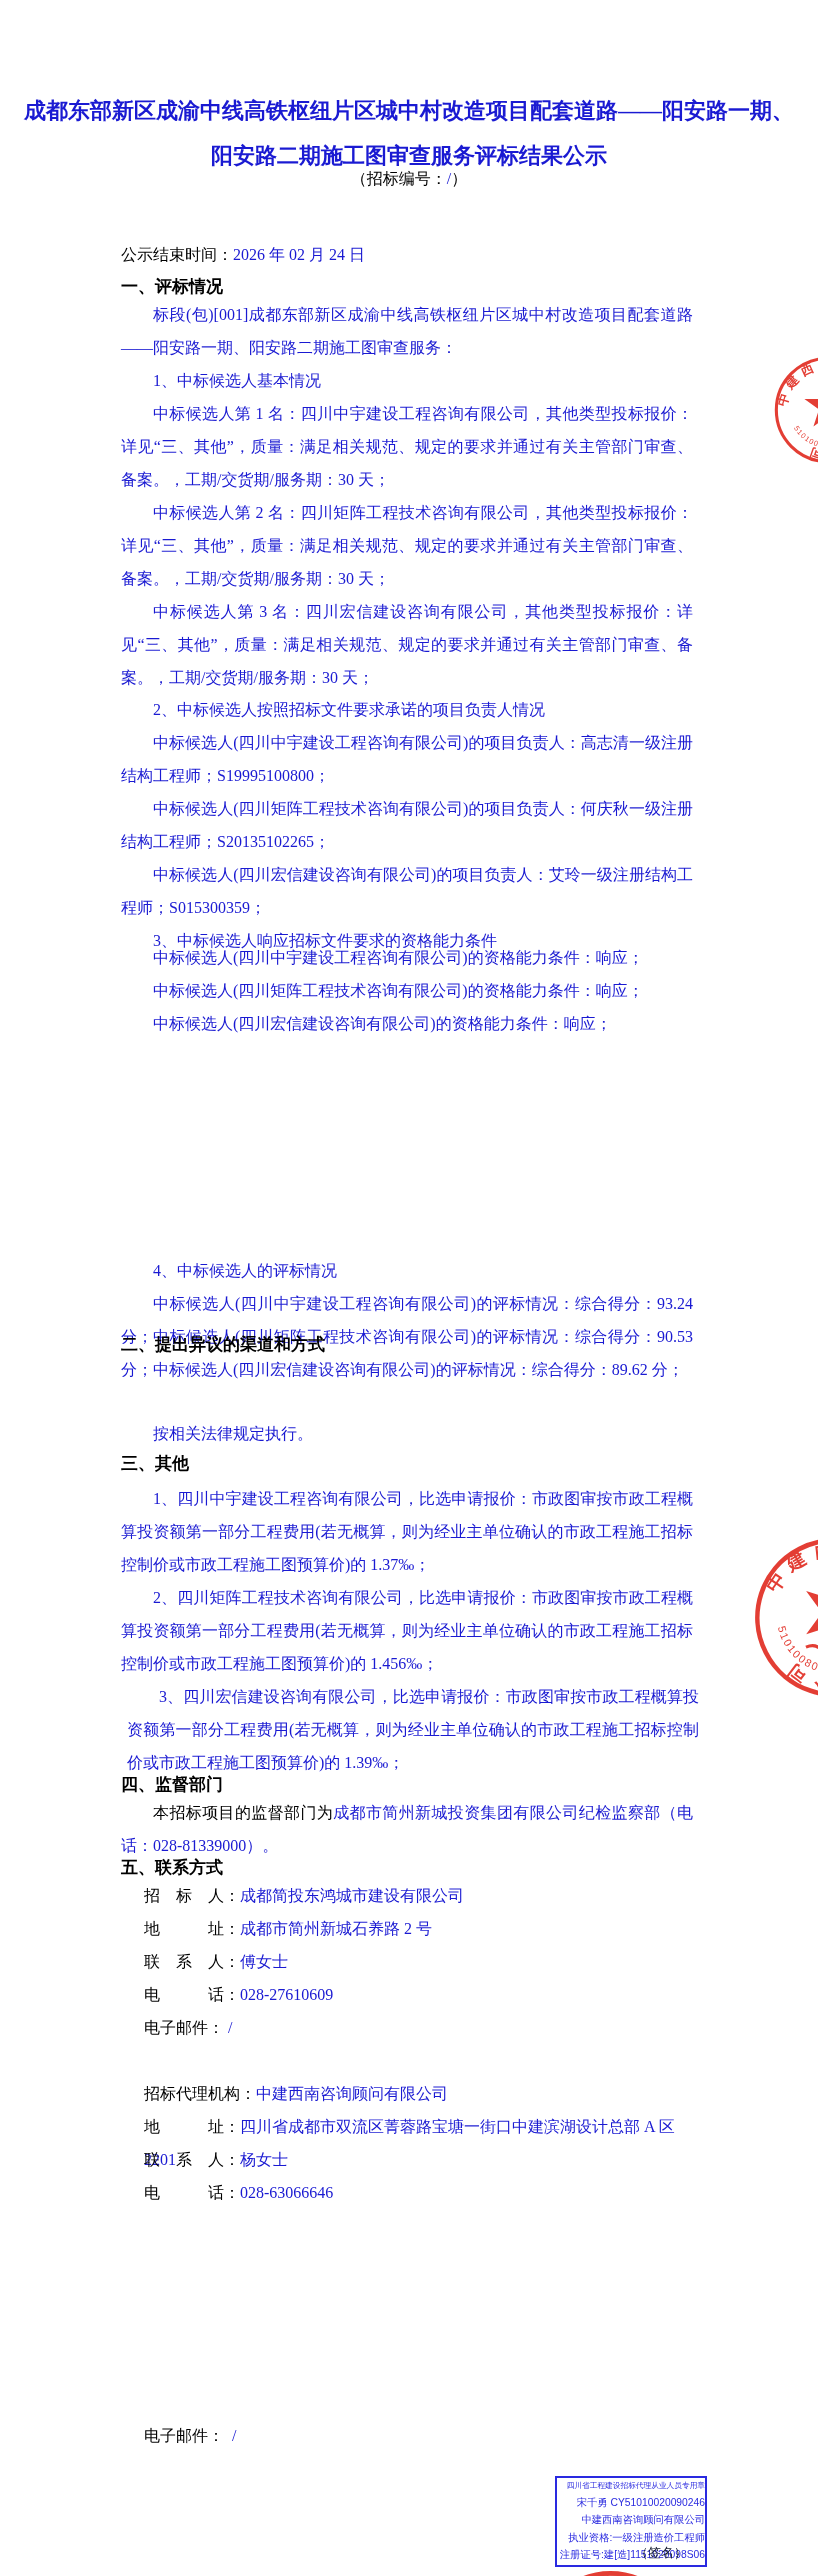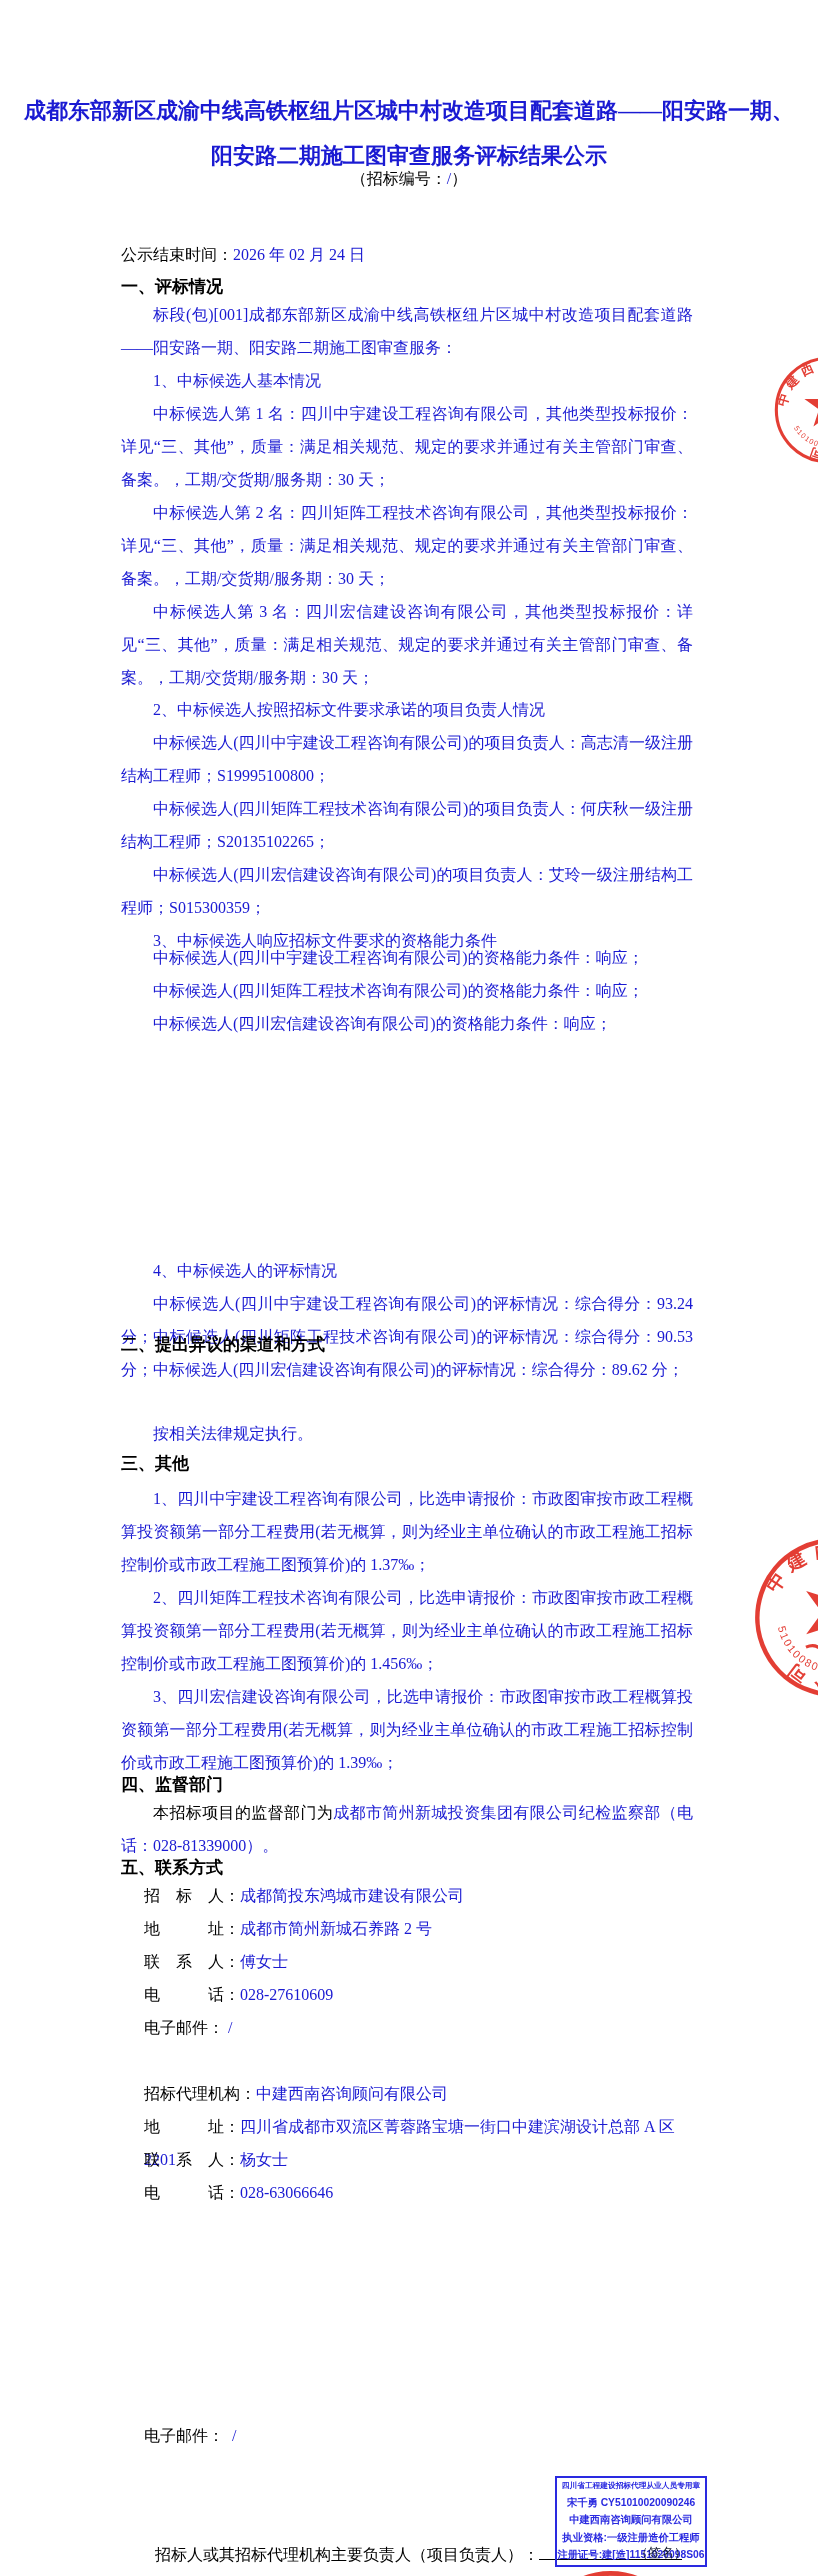--- a/index.html
+++ b/index.html
@@ -12,21 +12,21 @@
   .para{left:121px;width:572px;text-indent:32px;}
   .sub{left:153px;width:540px;font-family:Liberation Serif, serif;}
   .heading{left:121px;font-family:"Liberation Sans","DejaVu Sans",sans-serif;
            font-weight:700;font-size:17px;line-height:29px;color:#000;}
   .title{left:0;right:0;text-align:center;font-weight:700;font-size:22px;line-height:45px;color:#1a1ad2;}
   .centerline{left:0;right:0;text-align:center;font-size:16px;line-height:26px;}
   .contact{left:144px;width:549px;font-size:16px;line-height:33px;}
   .uline{display:inline-block;border-bottom:1px solid #000;height:1.05em;vertical-align:baseline;}
   .stamp{mix-blend-mode:multiply;opacity:0.88;}
   #blue-box{left:555px;top:2476px;width:148px;height:87px;border:2.1px solid #2a2ae0;
-            color:#2a2ae0;font-weight:700;text-align:center;z-index:3;
+            color:#2a2ae0;font-weight:400;text-align:right;z-index:3;
             font-family:"Liberation Sans","DejaVu Sans",sans-serif;}
   #blue-box .bl1{font-size:7.7px;line-height:15.5px;letter-spacing:0px;white-space:nowrap;}
   #blue-box .bl{font-size:10.3px;line-height:17.5px;white-space:nowrap;}
   .signame{z-index:4;font-size:13px;color:#0f172a;text-align:center;}
   .redsvg{position:absolute;z-index:5;}
 </style>
 </head>
 <body>
 
 <div id="page">
@@ -71,21 +71,21 @@
   <div class="abs body-text para" style="top:1287px;">中标候选人(四川中宇建设工程咨询有限公司)的评标情况：综合得分：93.24 分；</div>
   <div class="abs body-text para" style="top:1320px;">中标候选人(四川矩阵工程技术咨询有限公司)的评标情况：综合得分：90.53 分；</div>
   <div class="abs body-text para" style="top:1353px;">中标候选人(四川宏信建设咨询有限公司)的评标情况：综合得分：89.62 分；</div>
 
   <div class="abs heading" style="top:1330px;">二、提出异议的渠道和方式</div>
   <div class="abs body-text para" style="top:1417px;">按相关法律规定执行。</div>
 
   <div class="abs heading" style="top:1449px;">三、其他</div>
   <div class="abs body-text para" style="top:1482px;">1、四川中宇建设工程咨询有限公司，比选申请报价：市政图审按市政工程概算投资额第一部分工程费用(若无概算，则为经业主单位确认的市政工程施工招标控制价或市政工程施工图预算价)的 1.37‰；</div>
   <div class="abs body-text para" style="top:1581px;">2、四川矩阵工程技术咨询有限公司，比选申请报价：市政图审按市政工程概算投资额第一部分工程费用(若无概算，则为经业主单位确认的市政工程施工招标控制价或市政工程施工图预算价)的 1.456‰；</div>
-  <div class="abs body-text para" style="top:1680px;">3、四川宏信建设咨询有限公司，比选申请报价：市政图审按市政工程概算投资额第一部分工程费用(若无概算，则为经业主单位确认的市政工程施工招标控制价或市政工程施工图预算价)的 1.39‰；</div>
+  <div class="abs body-text para" style="top:1680px;margin-left:6px;">3、四川宏信建设咨询有限公司，比选申请报价：市政图审按市政工程概算投资额第一部分工程费用(若无概算，则为经业主单位确认的市政工程施工招标控制价或市政工程施工图预算价)的 1.39‰；</div>
 
   <div class="abs heading" style="top:1770px;">四、监督部门</div>
   <div class="abs body-text para" style="top:1796px;">
     <span class="blk">本招标项目的监督部门为</span><span class="blue">成都市简州新城投资集团有限公司纪检监察部（电话：028-81339000）。</span>
   </div>
 
   <div class="abs heading" style="top:1853px;">五、联系方式</div>
 
   <div class="abs contact" style="top:1879px;">
     <span class="blk">招　标　人：</span><span class="blue">成都简投东鸿城市建设有限公司</span>
@@ -112,23 +112,20 @@
   <div class="abs contact" style="top:2143px;">
     <span class="blk">联　系　人：</span><span class="blue">杨女士</span>
   </div>
   <div class="abs contact" style="top:2176px;">
     <span class="blk">电　　　话：</span><span class="blue">028-63066646</span>
   </div>
   <div class="abs contact" style="top:2419px;">
     <span class="blk">电子邮件：</span>&nbsp;&nbsp;<span class="blue">/</span>
   </div>
 
-  <div class="abs body-text" style="top:2538px;left:155px;width:592px;text-indent:0;">
-    <span class="blk">招标人或其招标代理机构主要负责人（项目负责人）：</span><span class="uline" style="width:143px;"></span>
-  </div>
   <div class="abs signame" style="top:2544px;left:635px;">（签名）</div>
 
   <div id="blue-box" class="abs">
     <div class="bl1">四川省工程建设招标代理从业人员专用章</div>
     <div class="bl">宋千勇 CY51010020090246</div>
     <div class="bl">中建西南咨询顾问有限公司</div>
     <div class="bl">执业资格:一级注册造价工程师</div>
     <div class="bl">注册证号:建[造]1151020098S06</div>
   </div>
 

